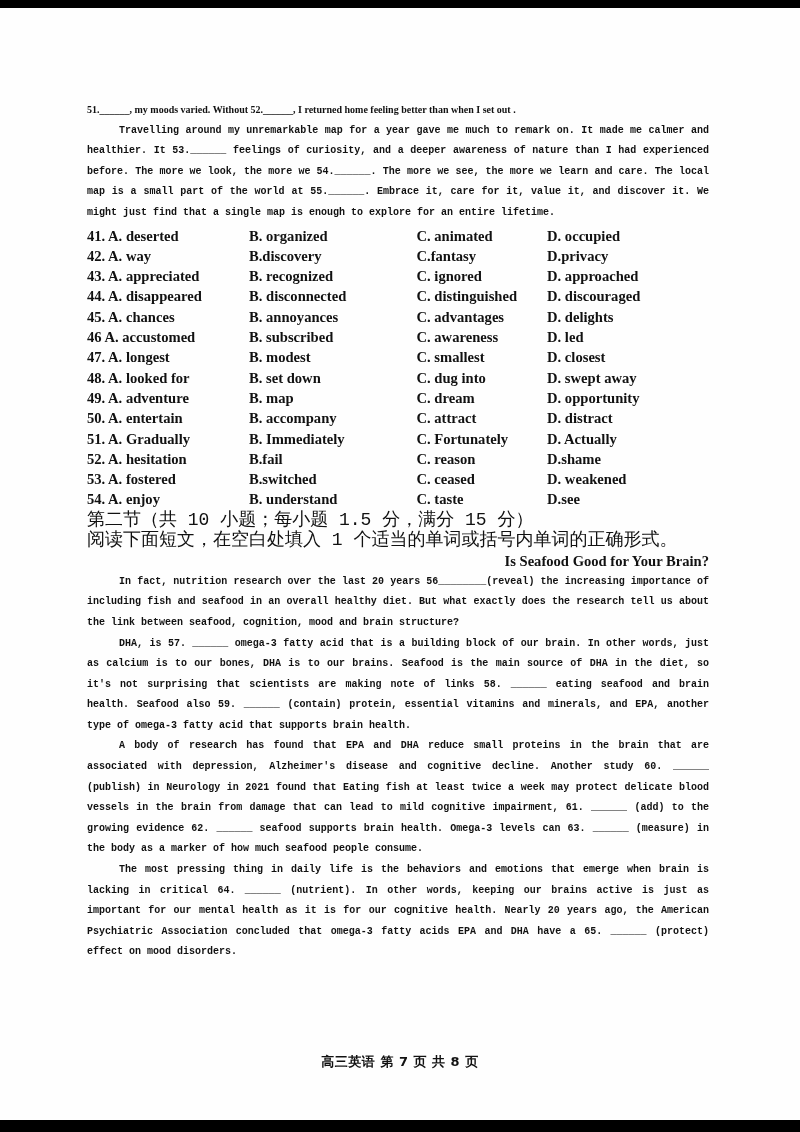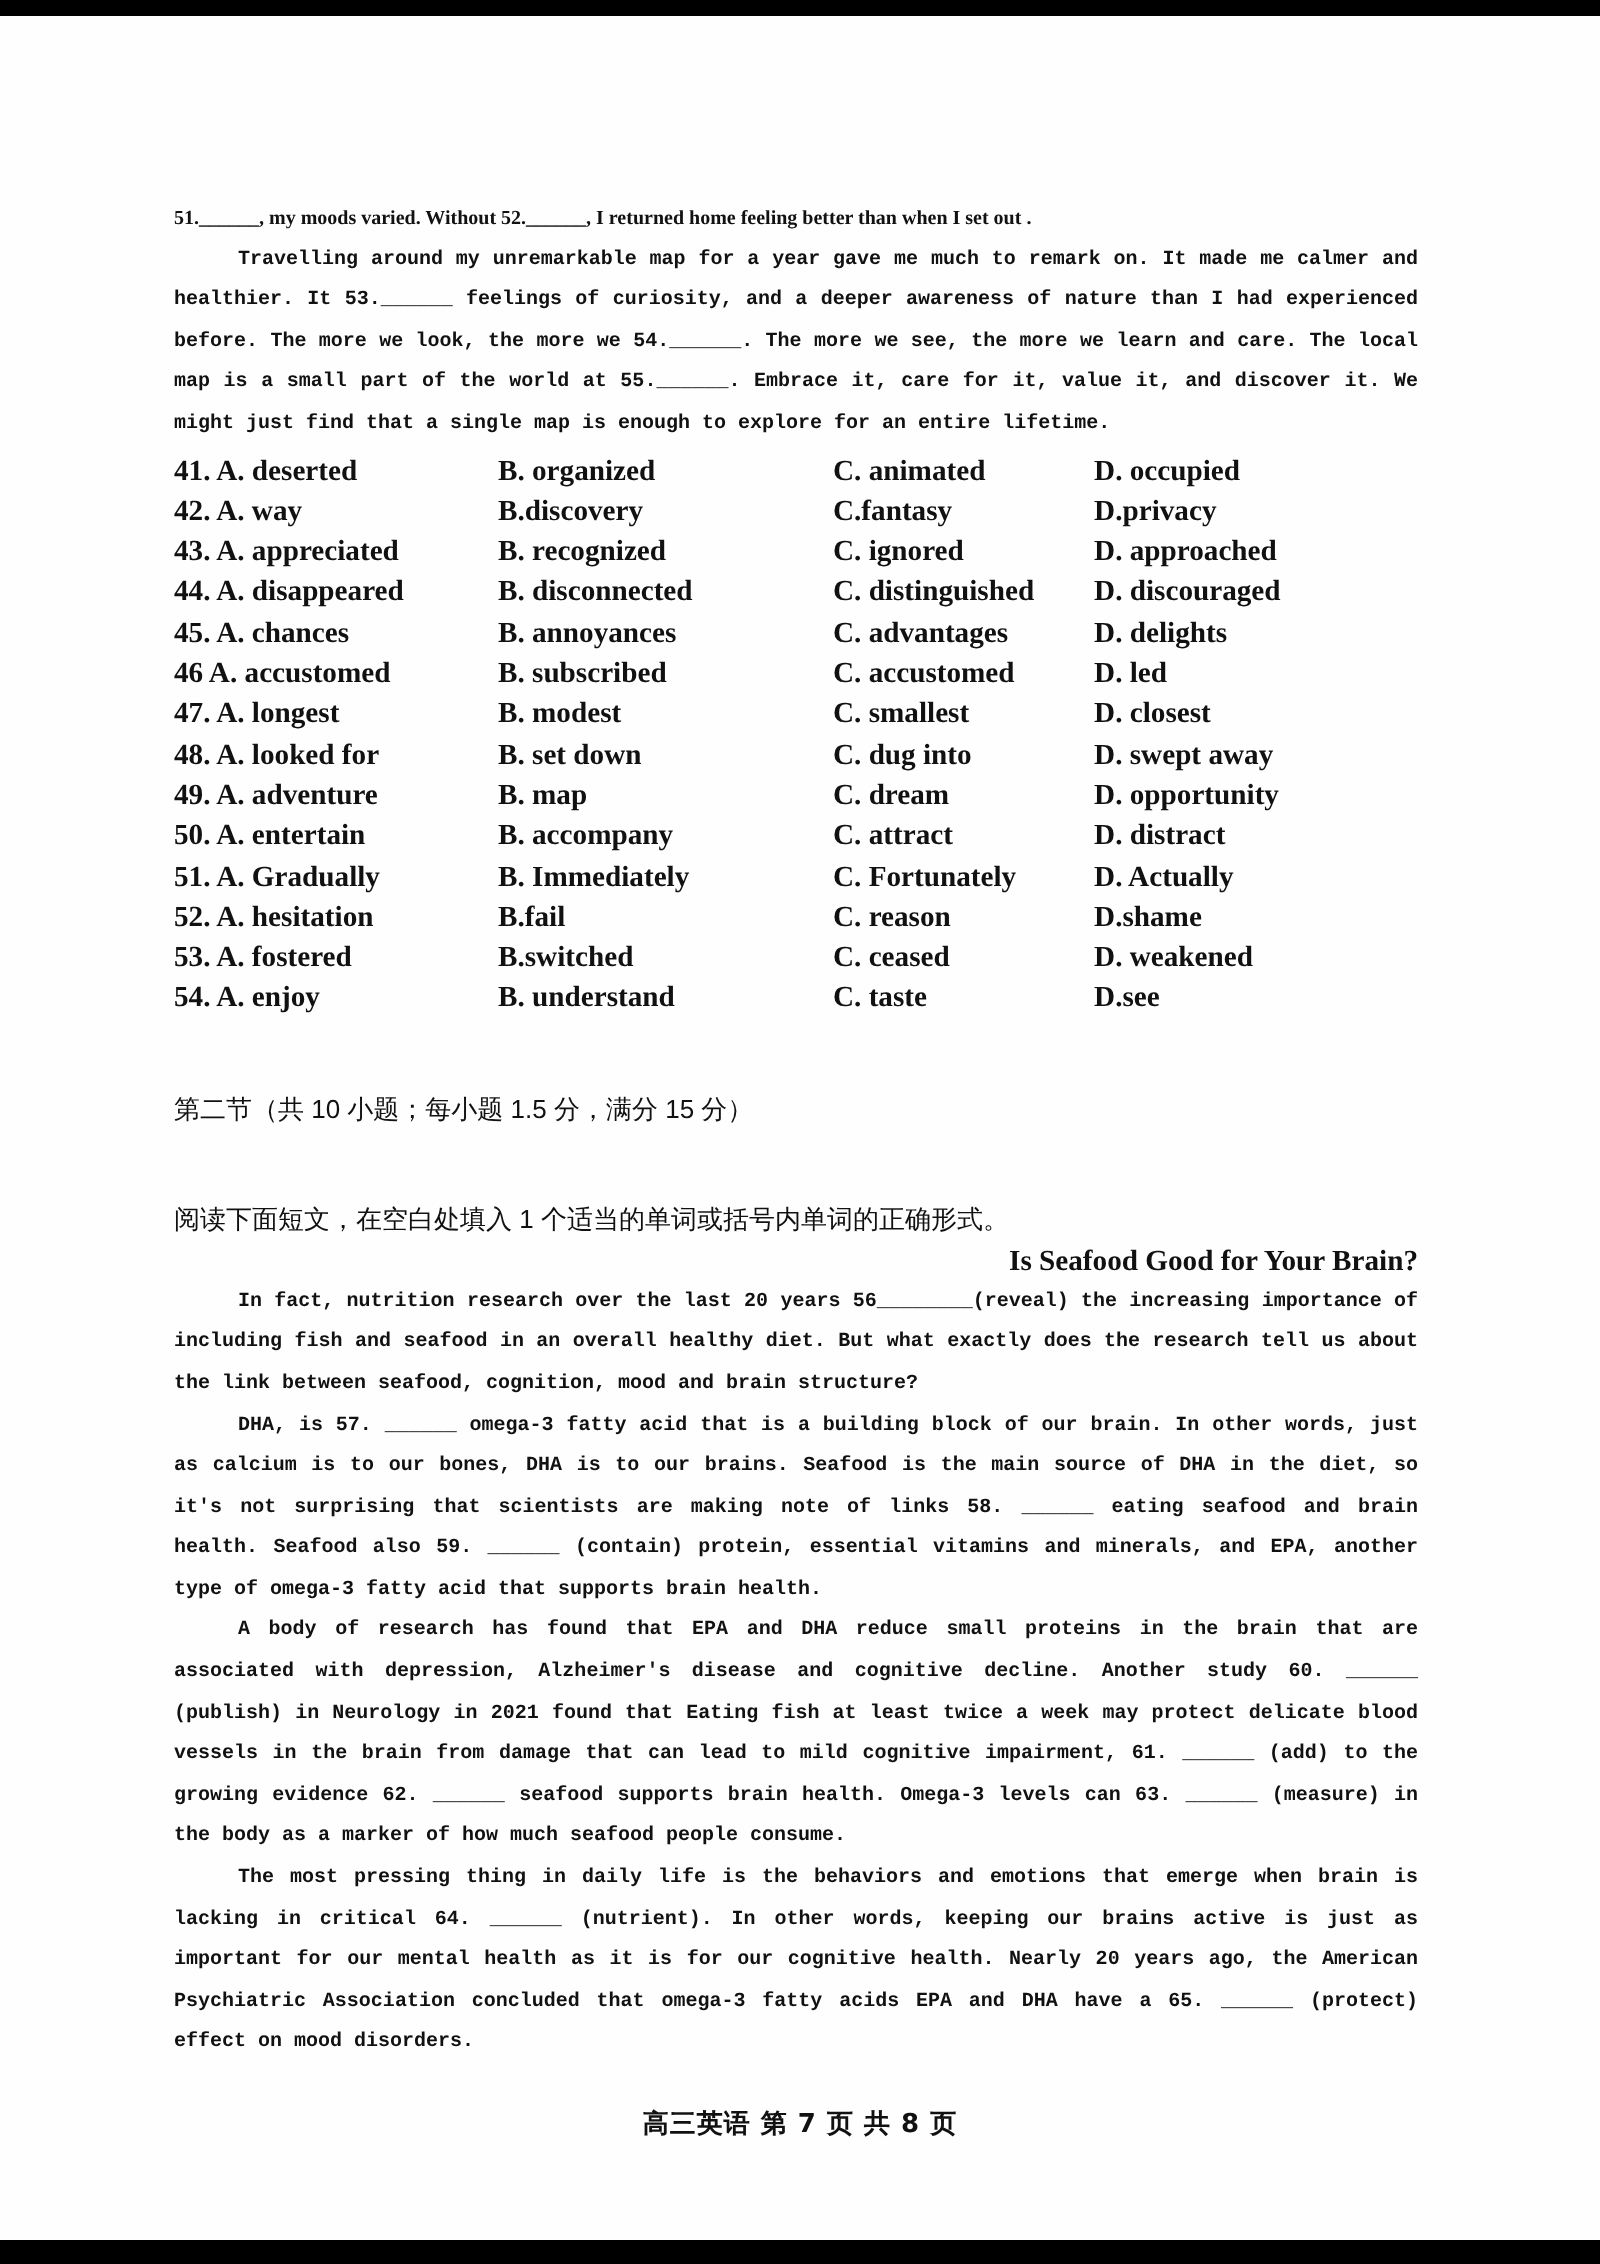--- a/index.html
+++ b/index.html
@@ -12,21 +12,21 @@
     .page { position: absolute; left: 87px; top: 100px; width: 622px; }
     p { margin: 0; font-weight: bold; font-size: 10px; line-height: 20.6px; text-align: justify; }
     p.indent { text-indent: 32px; font-family: Liberation Mono, monospace; }
     .options { margin-top: 2px; }
     .opt-row { display: flex; height: 20.3px; font-weight: bold; font-size: 14.6px; line-height: 20.3px; }
     .opt-row span { display: block; white-space: nowrap; }
     .c-a { width: 170px; }
     .c-b { width: 138px; }
     .c-c { width: 137px; margin-left: 36px; }
     .c-d { width: 170px; }
-    .zh { font-family: Liberation Sans, sans-serif; font-size: 13px; font-weight: normal; line-height: 20px; margin-top: 35px; }
+    .zh { font-family: Liberation Mono, monospace; font-size: 18px; font-weight: normal; line-height: 20px; }
     .title { text-align: right; font-weight: bold; font-size: 14.6px; line-height: 21px; margin-top: 1px; }
     .footer { position: absolute; top: 1053px; left: 0; width: 800px; text-align: center;
       font-family: "DejaVu Sans", sans-serif; font-size: 13px; font-weight: bold; letter-spacing: 0.5px; }
     .footer span { margin: 0 0; }
   </style>
 </head>
 <body>
 
 <div class="bar-top"></div>
 
@@ -61,21 +61,21 @@
       </div>
     <div class="opt-row">
         <span class="c-a">45.  A. chances</span>
         <span class="c-b">B. annoyances</span>
         <span class="c-c">C. advantages</span>
         <span class="c-d">D. delights</span>
       </div>
     <div class="opt-row">
         <span class="c-a">46   A. accustomed</span>
         <span class="c-b">B. subscribed</span>
-        <span class="c-c">C. accustomed</span>
+        <span class="c-c">C. awareness</span>
         <span class="c-d">D. led</span>
       </div>
     <div class="opt-row">
         <span class="c-a">47.  A. longest</span>
         <span class="c-b">B. modest</span>
         <span class="c-c">C. smallest</span>
         <span class="c-d">D. closest</span>
       </div>
     <div class="opt-row">
         <span class="c-a">48.  A. looked for</span>

